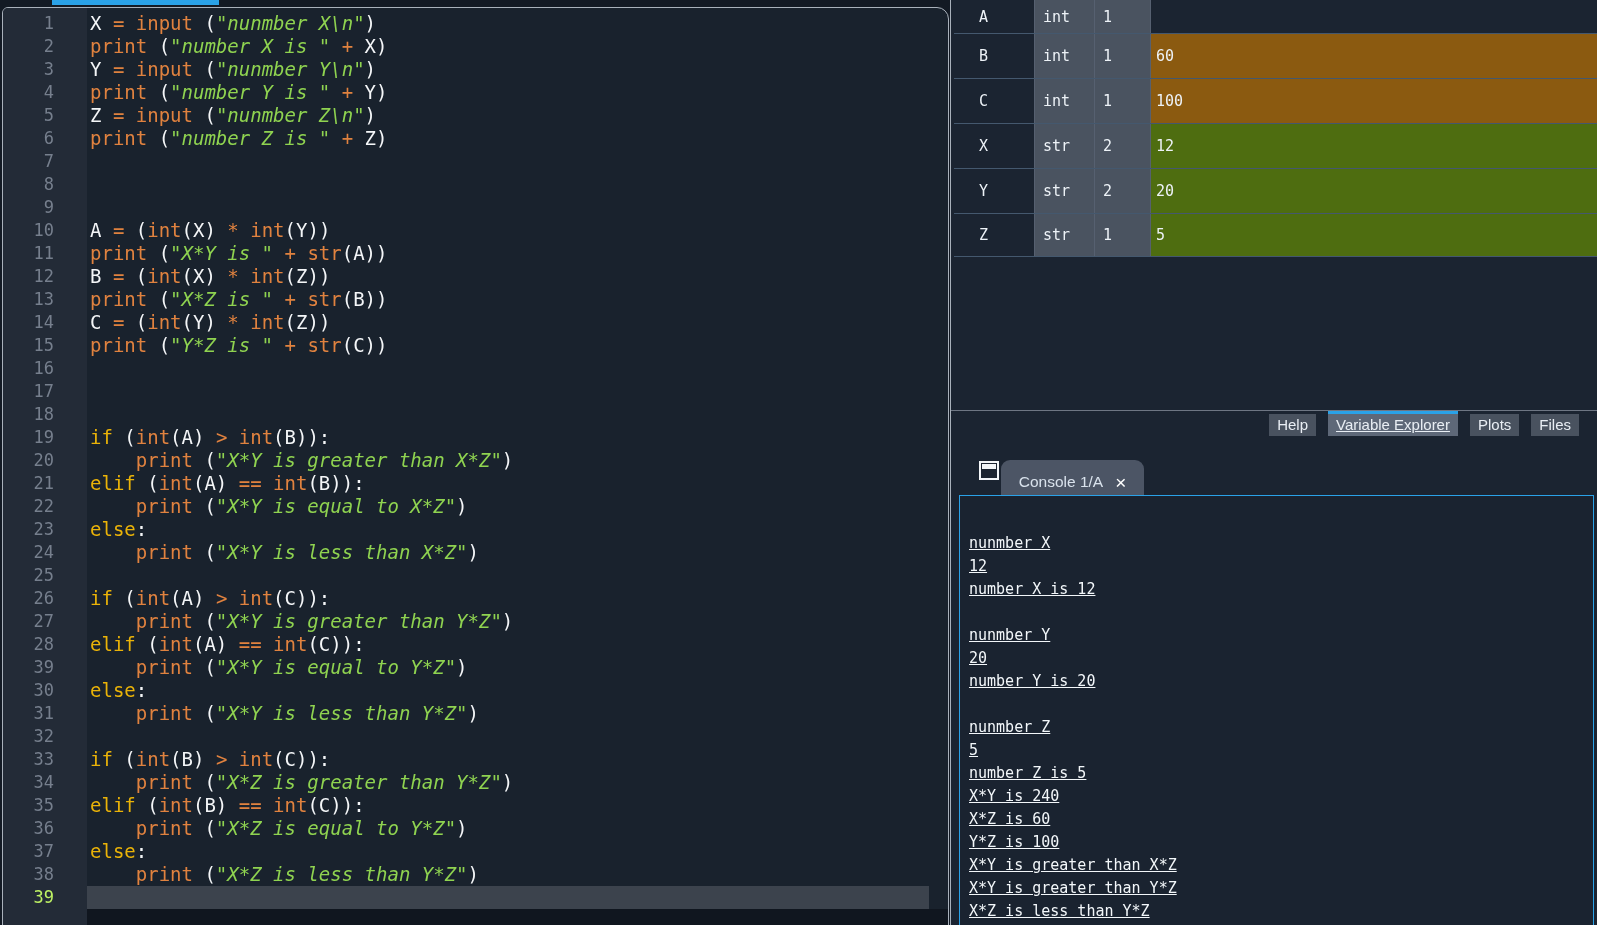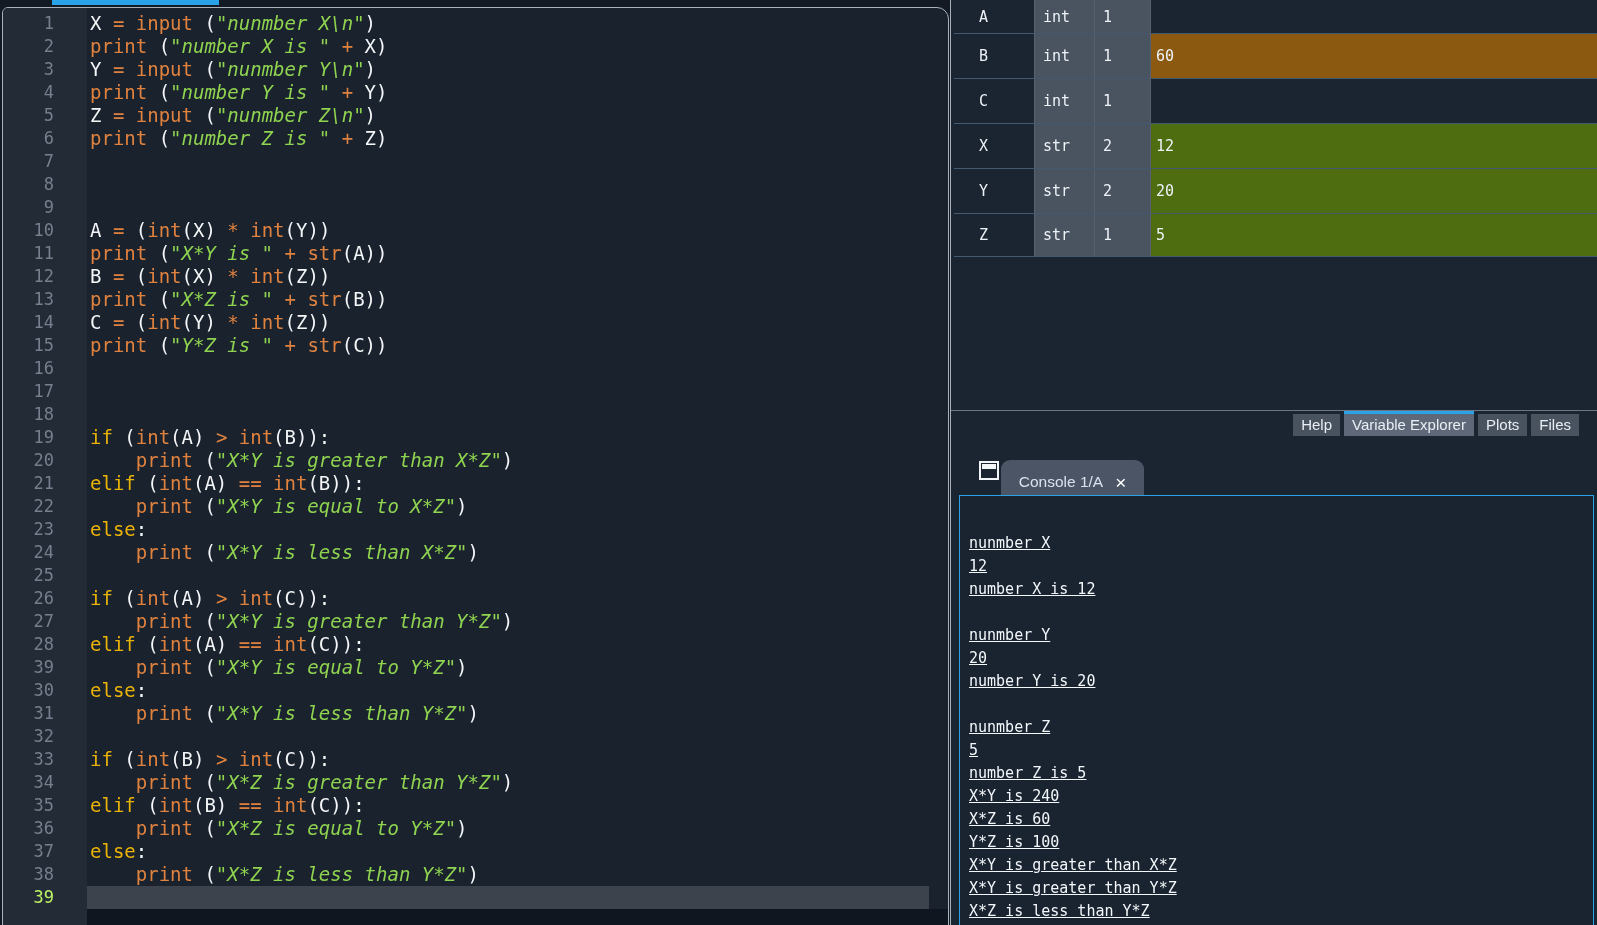--- a/index.html
+++ b/index.html
@@ -33,24 +33,24 @@
   .ve-cell{display:flex;align-items:center;font-family:"DejaVu Sans Mono", monospace;
     font-size:15px;color:#edf2f7;box-sizing:border-box;}
   .c-name{width:81px;background:#1b2431;padding-left:25px;border-right:1px solid #566070;}
   .c-type,.c-size{width:60px;background:#4a5360;padding-left:8px;border-right:1px solid #566070;}
   .c-size{width:56px;}
   .c-val{flex:1;padding-left:5px;}
 
   
   #ve-tabline{position:absolute;left:0;right:0;top:410px;border-top:1px solid #6e7683;}
   #pane-tabs{position:absolute;left:0;right:0;top:411px;display:flex;justify-content:flex-end;
-    gap:4px;padding-right:18px;}
+    gap:12px;padding-right:18px;}
   .ptab{height:22px;margin-top:3px;padding:0 8px;background:#49525f;color:#e9eef4;
     font-size:15px;line-height:22px;white-space:nowrap;}
-  .ptab.active{margin-top:0;height:22px;border-top:3px solid #2aa2e8;background:#5e6878;}
+  .ptab.active{margin-top:0;height:22px;border-top:3px solid #2aa2e8;background:#5e6878;text-decoration:underline;}
 
   
   #browse-tabs-btn{position:absolute;left:28px;top:461px;width:20px;height:19px;
     border:2px solid #f3f6f9;box-sizing:border-box;}
   #browse-tabs-btn .bar{height:5px;margin:1px;background:#f3f6f9;}
   #console-tab{position:absolute;left:50px;top:460px;height:44px;min-width:143px;
     background:#4c5565;border-radius:9px 9px 0 0;display:flex;align-items:center;
     justify-content:center;gap:12px;color:#d9e2ec;font-size:15.5px;padding:0 12px;box-sizing:border-box;}
   #console-close{color:#ffffff;font-size:19px;line-height:19px;cursor:default;}
   #console-frame{position:absolute;left:8px;right:3px;top:495px;height:440px;
@@ -124,20 +124,21 @@
         <div class="ve-row" style="height: 45px;">
           <div class="ve-cell c-name">B</div>
           <div class="ve-cell c-type">int</div>
           <div class="ve-cell c-size">1</div>
           <div class="ve-cell c-val" style="background: rgb(139, 90, 16);">60</div>
         </div>
         <div class="ve-row" style="height: 45px;">
           <div class="ve-cell c-name">C</div>
           <div class="ve-cell c-type">int</div>
           <div class="ve-cell c-size">1</div>
+          <div class="ve-cell c-val" style="background: rgb(139, 90, 16);">100</div>
         </div>
         <div class="ve-row" style="height: 45px;">
           <div class="ve-cell c-name">X</div>
           <div class="ve-cell c-type">str</div>
           <div class="ve-cell c-size">2</div>
           <div class="ve-cell c-val" style="background: rgb(78, 109, 16);">12</div>
         </div>
         <div class="ve-row" style="height: 45px;">
           <div class="ve-cell c-name">Y</div>
           <div class="ve-cell c-type">str</div>

